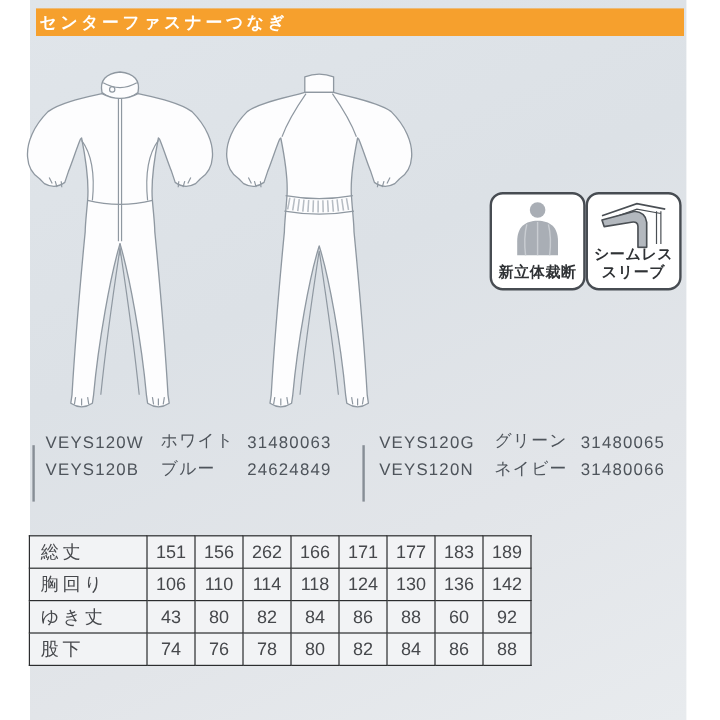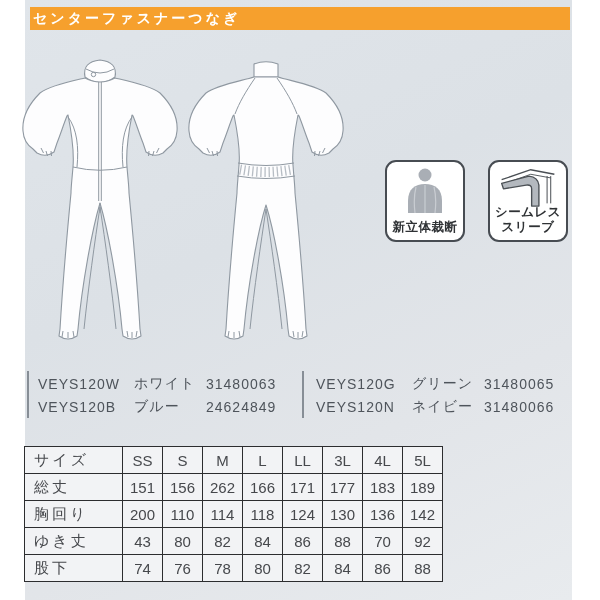--- a/index.html
+++ b/index.html
@@ -12,26 +12,26 @@
   .title-bar .ttl{color:#ffffff;font-size:14px;font-weight:bold;letter-spacing:3px;padding-left:3px;}
   .gsvg{position:absolute;}
   .front-svg{left:20px;top:55px;}
   .back-svg{left:186px;top:55px;}
   .badge{position:absolute;width:80px;height:82px;background:#ffffff;border:2px solid #474c52;
         border-radius:11px;box-sizing:border-box;display:flex;flex-direction:column;
         align-items:center;justify-content:flex-end;padding-bottom:5px;}
   .badge svg{position:absolute;top:5px;left:50%;transform:translateX(-50%);}
   .badge .blabel{font-size:12.5px;font-weight:bold;color:#2f3235;line-height:1.2;
         text-align:center;white-space:pre-line;letter-spacing:0.5px;}
-  .b1{left:385px;top:160px;}
+  .b1{left:408px;top:160px;}
   .b2{left:488px;top:160px;}
   .b3{left:393px;top:248px;}
   .vdiv{position:absolute;top:371px;width:2px;height:47px;background:#878e96;}
   .vdiv1{left:27px;} .vdiv2{left:302px;}
-  .code-group{position:absolute;top:372px;display:flex;flex-direction:column;}
+  .code-group{position:absolute;top:356px;display:flex;flex-direction:column;}
   .cg-left{left:38px;} .cg-right{left:316px;}
   .code-row{display:flex;height:23px;align-items:center;font-size:14px;color:#4e545b;}
   .code-row .code{width:96px;letter-spacing:1px;}
   .code-row .cname{width:72px;letter-spacing:1px;}
   .code-row .cnum{letter-spacing:1px;}
   table.size-table{position:absolute;left:24px;top:446px;border-collapse:collapse;}
   .size-table td{border:1.5px solid #2c2d2f;background:#f2f3f5;height:26px;text-align:center;
         font-size:15px;color:#46484c;padding:0;}
   .size-table td.rowlabel{width:88px;text-align:left;padding-left:9px;letter-spacing:3px;}
   .size-table td.val{width:39px;}
@@ -148,62 +148,51 @@
     </div>
     <div class="code-row">
       <span class="code">VEYS120N</span>
       <span class="cname">ネイビー</span>
       <span class="cnum">31480066</span>
     </div>
   </div>
 
   <table class="size-table">
     <tbody>
-        <tr>
-      <td class="rowlabel">サイズ</td>
-      <td class="val">SS</td>
-      <td class="val">S</td>
-      <td class="val">M</td>
-      <td class="val">L</td>
-      <td class="val">LL</td>
-      <td class="val">3L</td>
-      <td class="val">4L</td>
-      <td class="val">5L</td>
-    </tr>
     <tr>
       <td class="rowlabel">総丈</td>
       <td class="val">151</td>
       <td class="val">156</td>
       <td class="val">262</td>
       <td class="val">166</td>
       <td class="val">171</td>
       <td class="val">177</td>
       <td class="val">183</td>
       <td class="val">189</td>
     </tr>
     <tr>
       <td class="rowlabel">胸回り</td>
-      <td class="val">200</td>
+      <td class="val">106</td>
       <td class="val">110</td>
       <td class="val">114</td>
       <td class="val">118</td>
       <td class="val">124</td>
       <td class="val">130</td>
       <td class="val">136</td>
       <td class="val">142</td>
     </tr>
     <tr>
       <td class="rowlabel">ゆき丈</td>
       <td class="val">43</td>
       <td class="val">80</td>
       <td class="val">82</td>
       <td class="val">84</td>
       <td class="val">86</td>
       <td class="val">88</td>
-      <td class="val">70</td>
+      <td class="val">60</td>
       <td class="val">92</td>
     </tr>
     <tr>
       <td class="rowlabel">股下</td>
       <td class="val">74</td>
       <td class="val">76</td>
       <td class="val">78</td>
       <td class="val">80</td>
       <td class="val">82</td>
       <td class="val">84</td>

